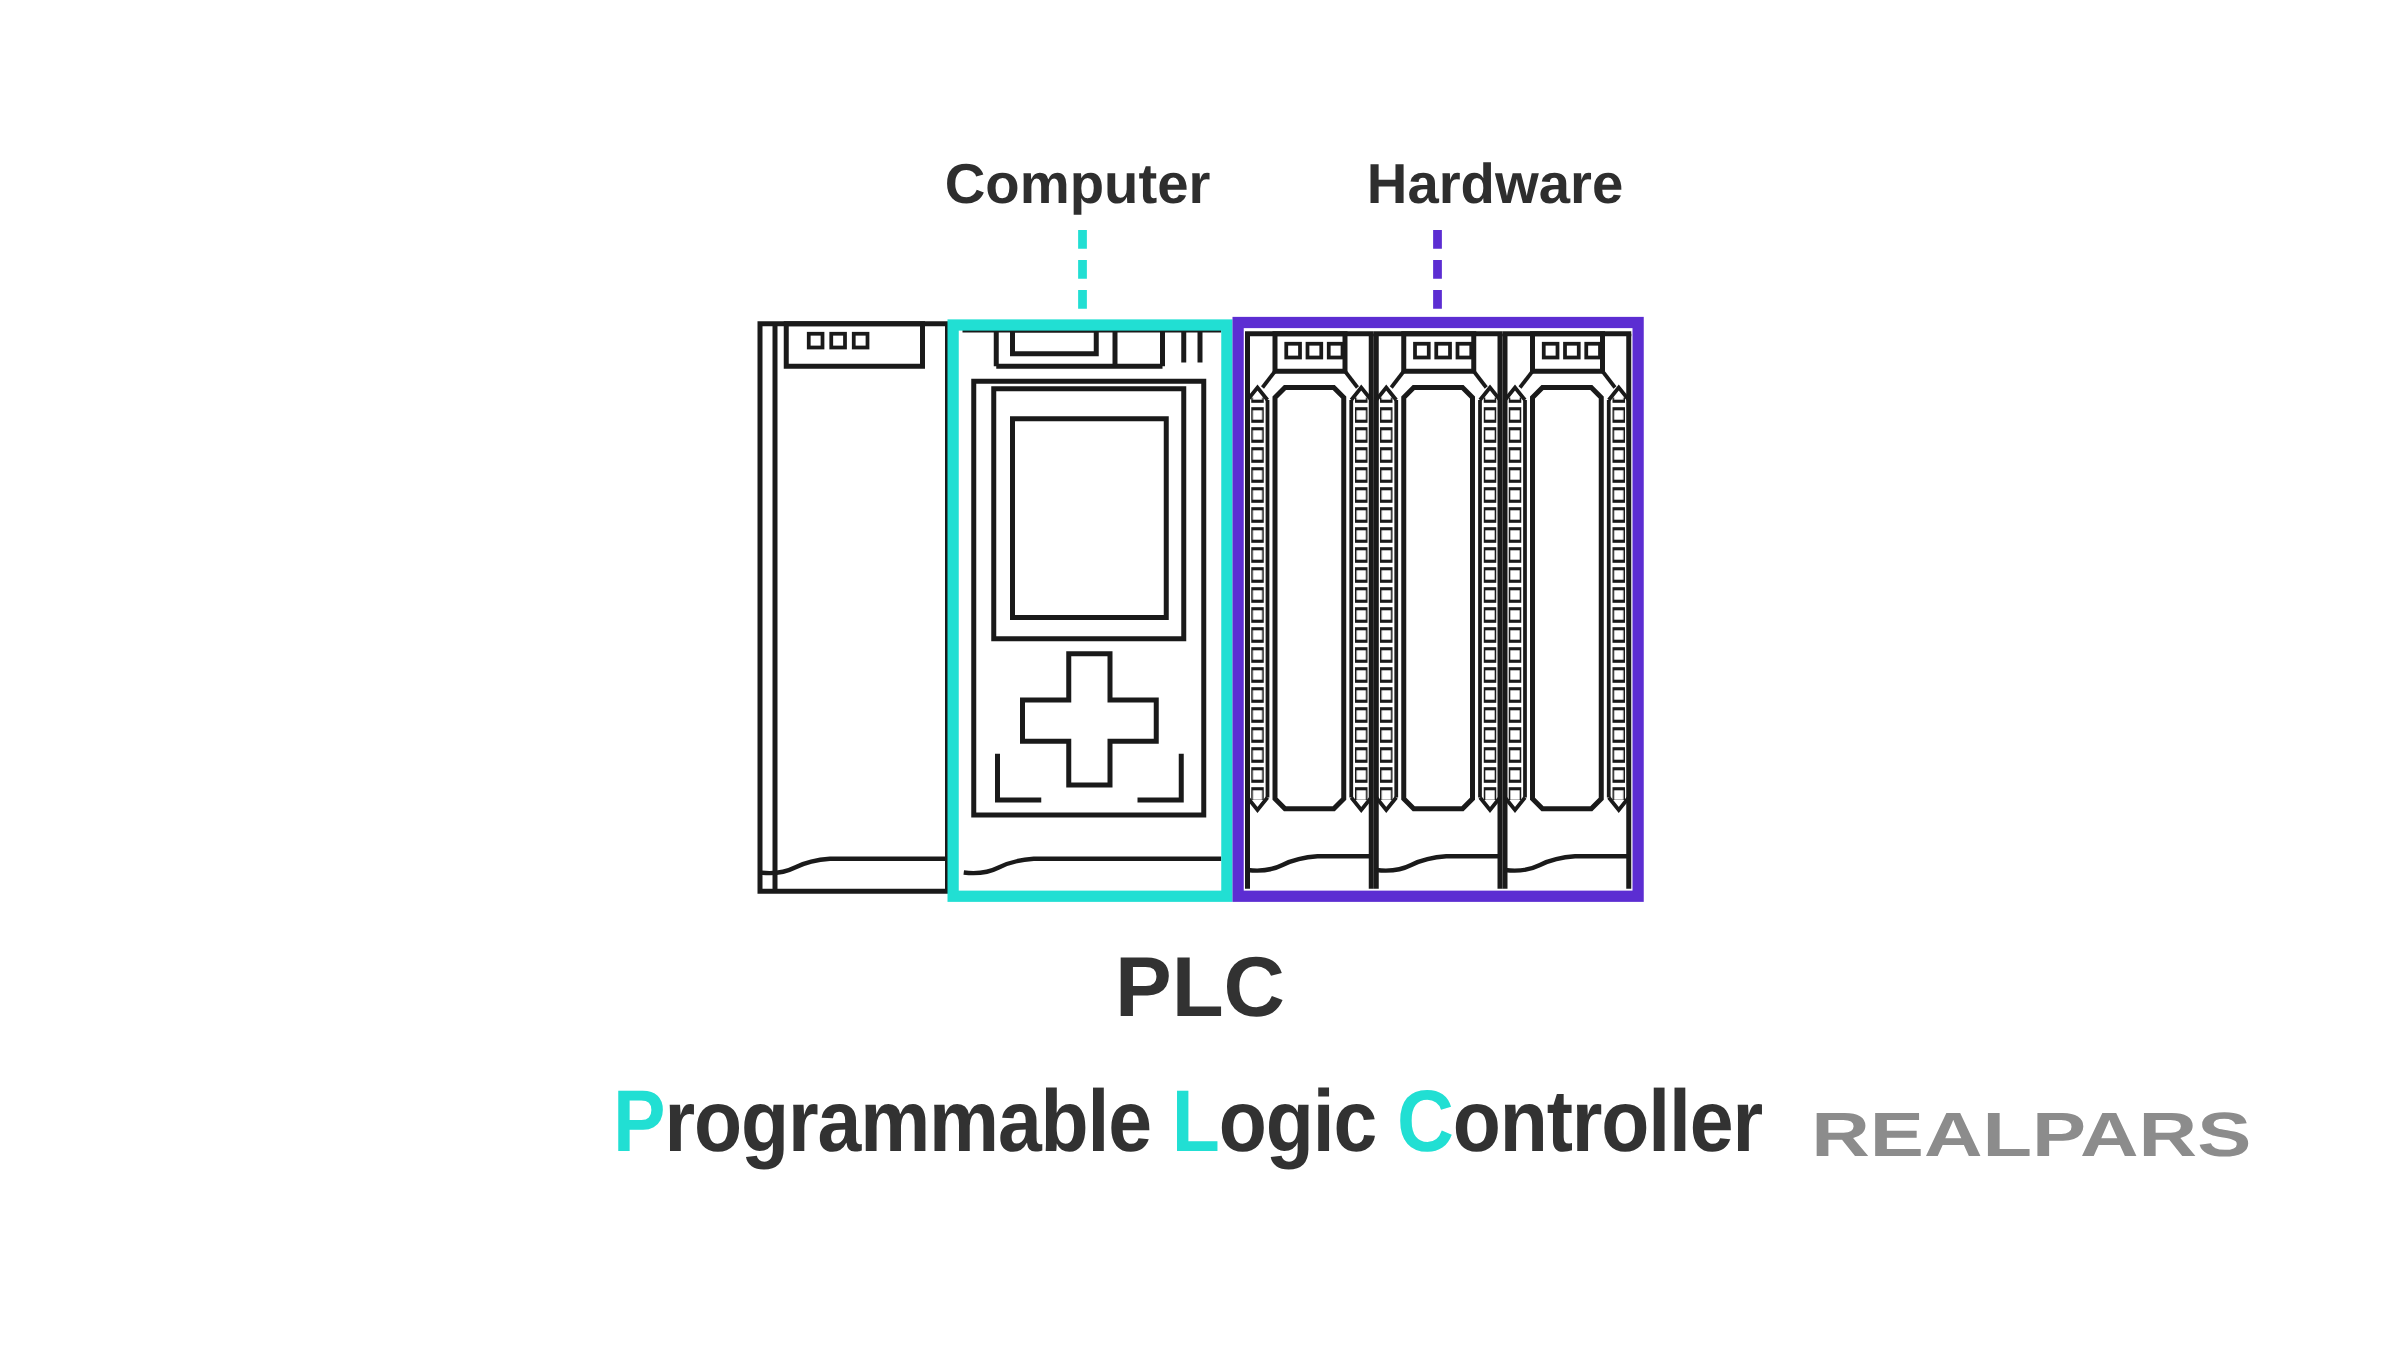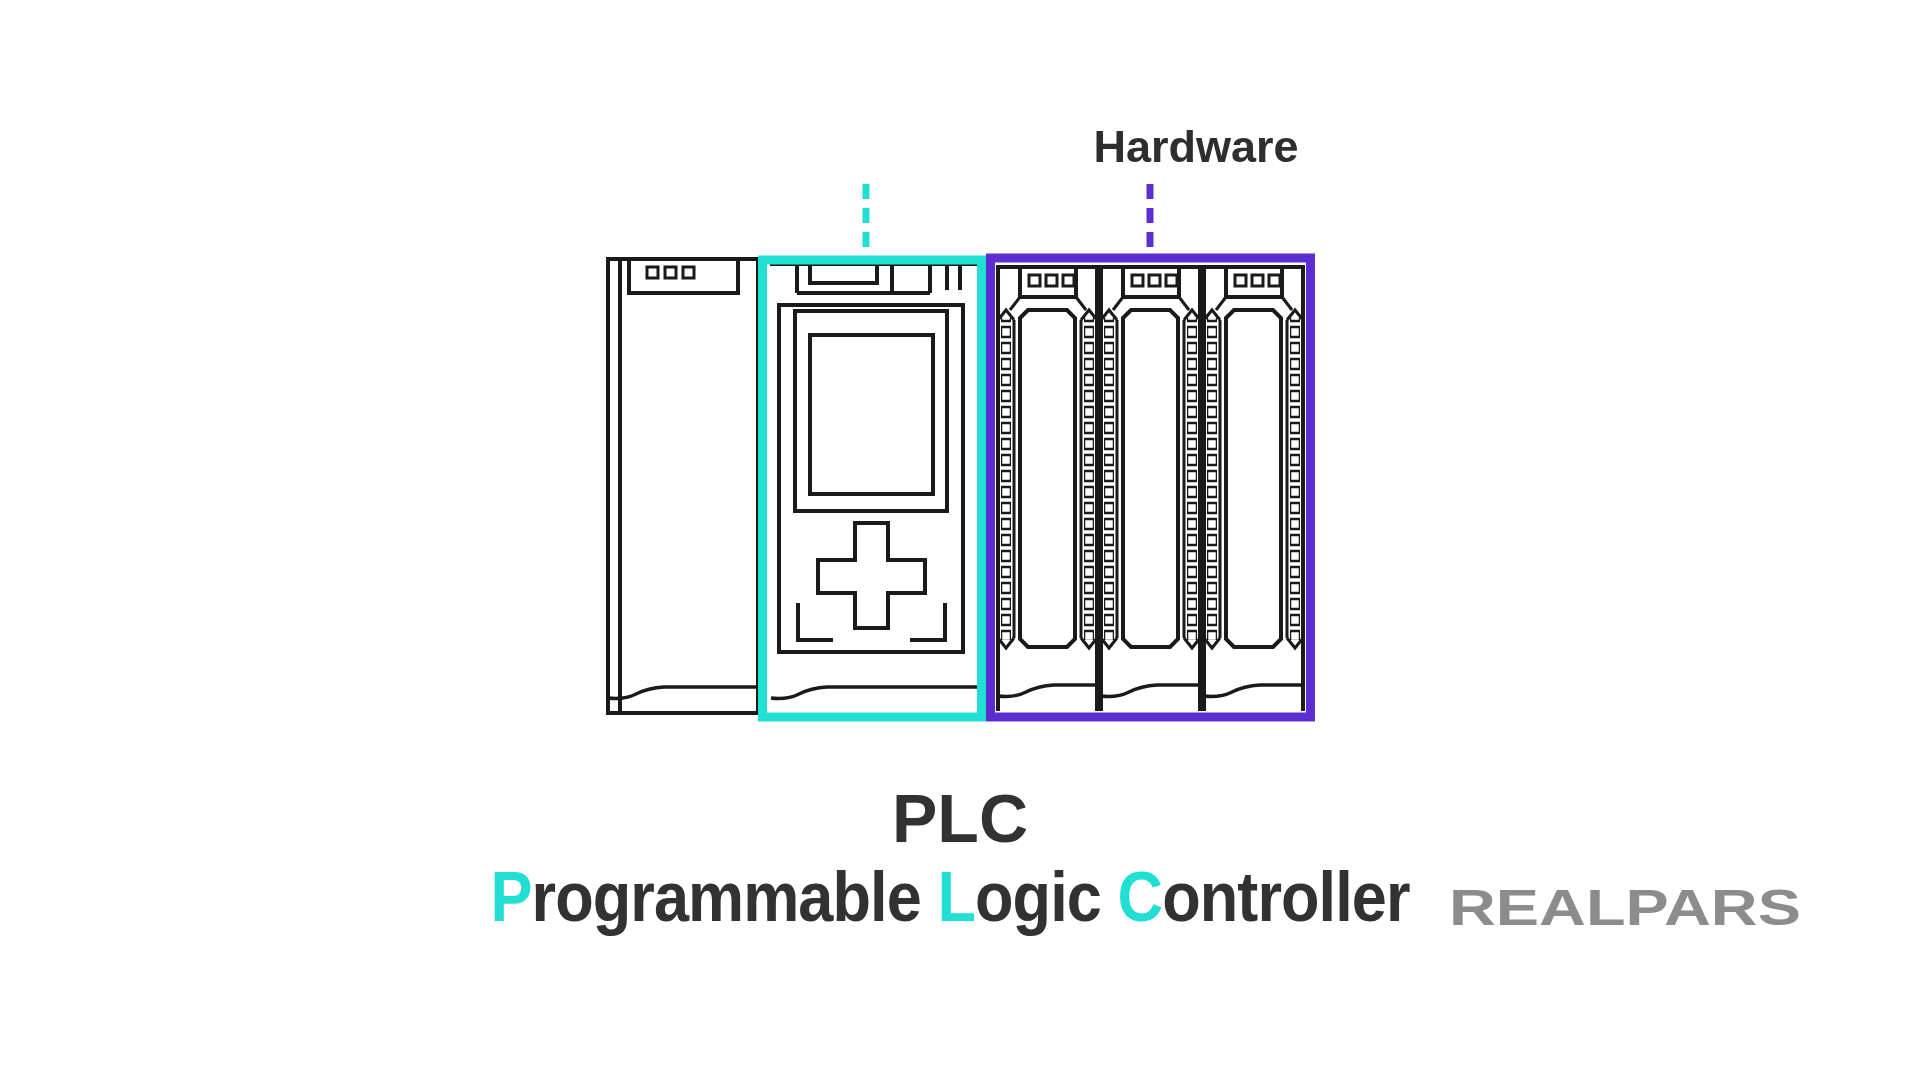--- a/index.html
+++ b/index.html
@@ -14,21 +14,21 @@
   .callout-label{
     position:absolute;
     transform:translateX(-50%);
     font-size:45px;font-weight:bold;line-height:1;
     color:#2e2e2e;letter-spacing:0px;white-space:nowrap;
   }
   .plc-title{
     position:absolute;left:960px;top:756px;
     transform:translateX(-50%);
     font-size:68px;font-weight:bold;line-height:1;
-    color:#323232;white-space:nowrap;margin-top:28px;
+    color:#323232;white-space:nowrap;
   }
   .subtitle{
     position:absolute;left:950px;top:862px;
     transform:translateX(-50%) scaleX(0.9);
     transform-origin:center;
     font-size:70px;font-weight:bold;line-height:1;
     color:#323232;white-space:nowrap;letter-spacing:-1px;
   }
   .subtitle .accent{color:#21dfd3;}
   .brand-logo{position:absolute;left:1447px;top:884px;}
@@ -108,20 +108,21 @@
       <use href="#iomod" x="1202" y="265"></use>
     </g>
 
     <rect x="762.5" y="260" width="219" height="457" fill="none" stroke="#21dfd3" stroke-width="9"></rect>
     <rect x="990.5" y="258" width="320" height="459" fill="none" stroke="#5c2dd2" stroke-width="9"></rect>
 
     <path d="M866,184 V252" stroke="#21dfd3" stroke-width="7" stroke-dasharray="15 9" fill="none"></path>
     <path d="M1150,184 V252" stroke="#5c2dd2" stroke-width="7" stroke-dasharray="15 9" fill="none"></path>
   </svg>
 
+  <div class="callout-label" style="left:862px;top:124px;">Computer</div>
   <div class="callout-label" style="left:1196px;top:124px;">Hardware</div>
 
   <div class="plc-title">PLC</div>
 
   <div class="subtitle"><span class="accent">P</span><span>rogrammable </span><span class="accent">L</span><span>ogic </span><span class="accent">C</span><span>ontroller</span></div>
 
   <svg class="brand-logo" width="370" height="50" viewBox="0 0 370 50">
     <text x="2" y="41" textLength="352" lengthAdjust="spacingAndGlyphs" font-family="Liberation Sans, DejaVu Sans, sans-serif" font-size="50" font-weight="bold" fill="#8c8c8c">REALPARS</text>
   </svg>
 

